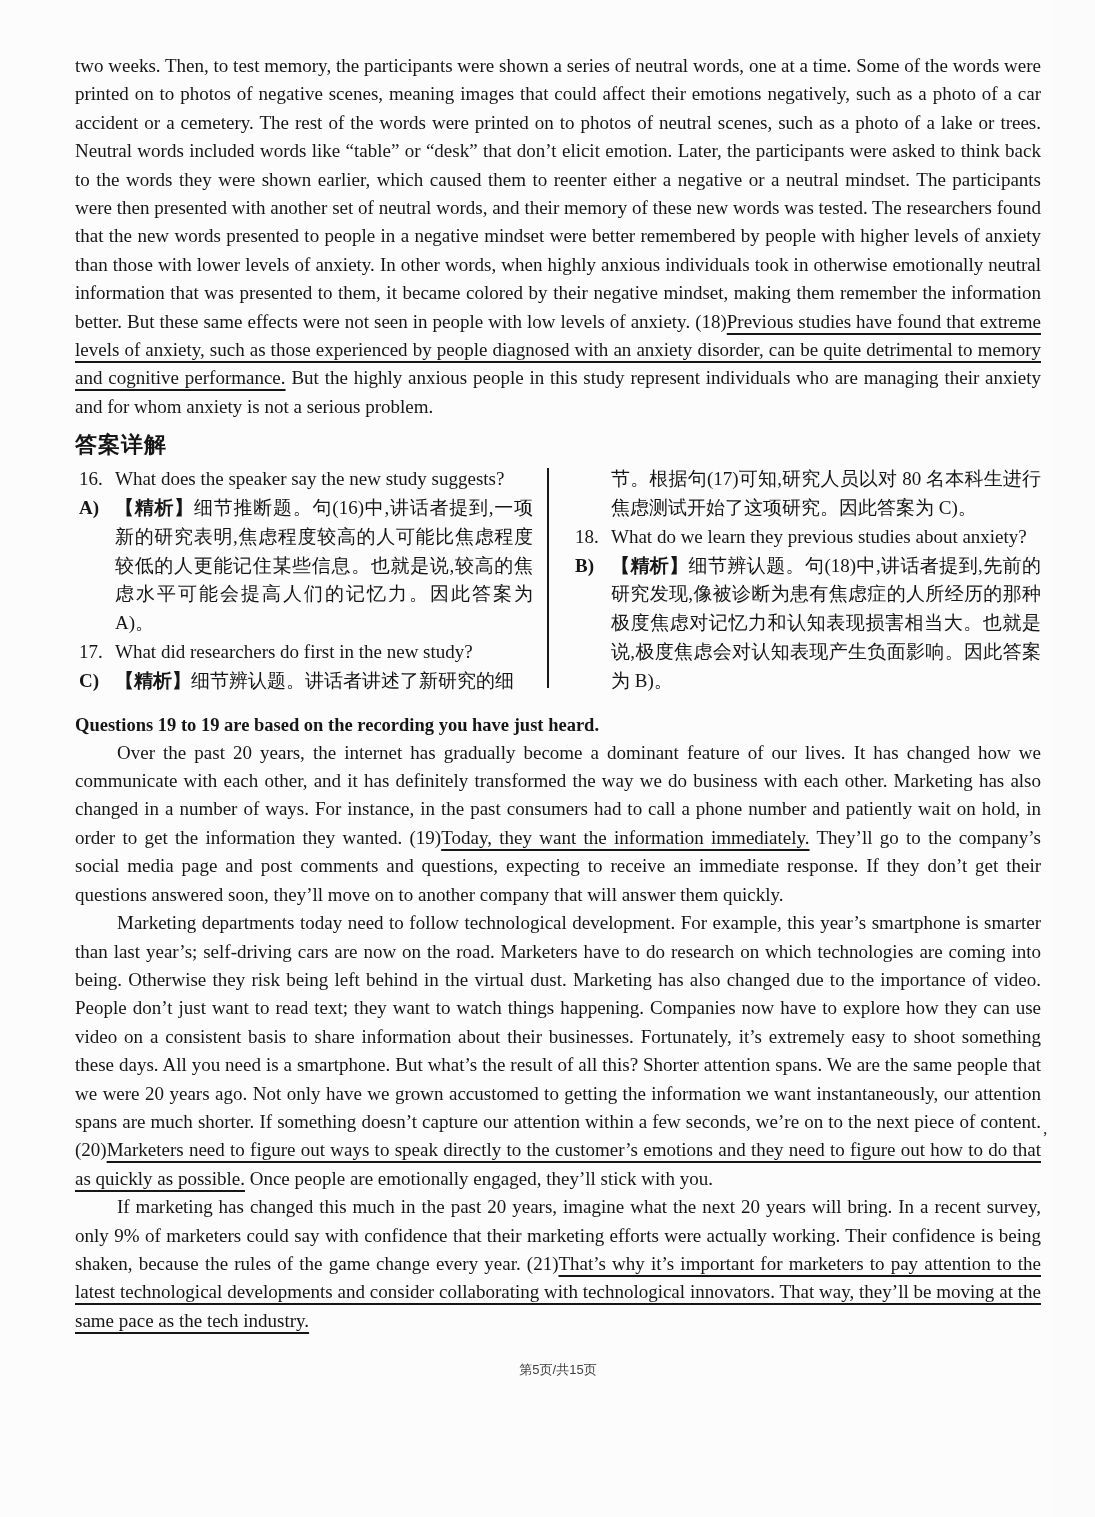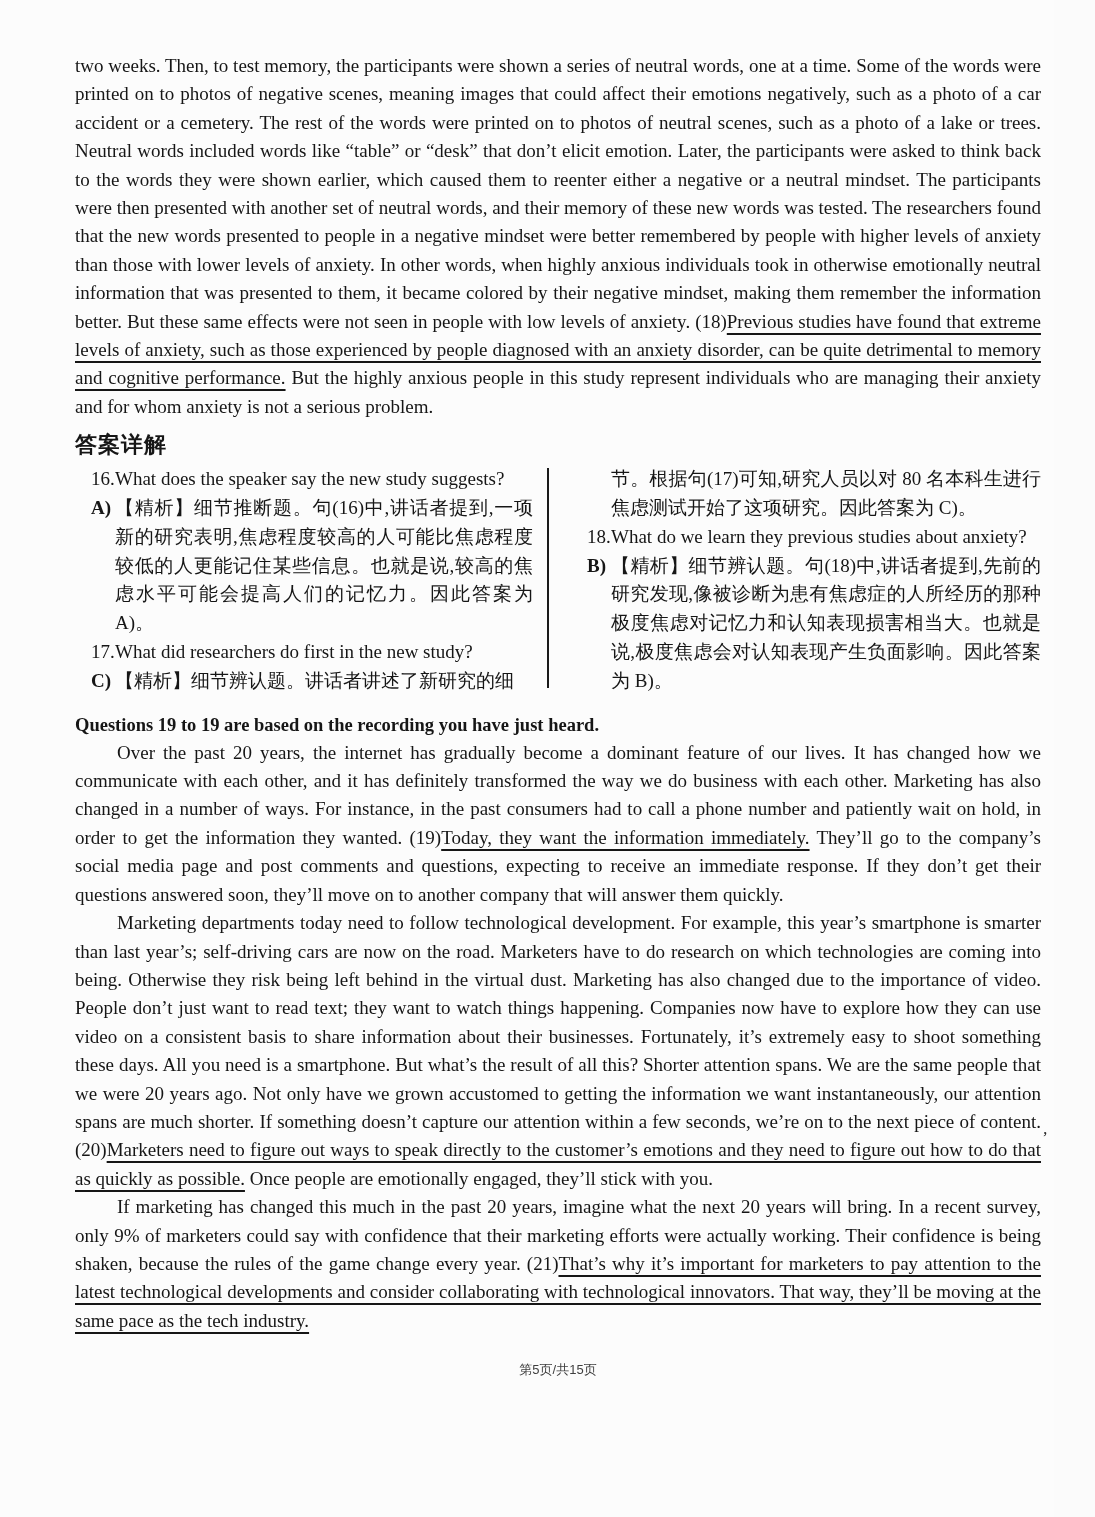--- a/index.html
+++ b/index.html
@@ -8,32 +8,32 @@
     background:#fbfbfb;
     font-family:"Liberation Serif","DejaVu Serif",serif;
     color:#161616;
     -webkit-font-smoothing:antialiased;
   }
   .page{position:relative;width:1054px;height:1517px;overflow:hidden;background:#fcfcfc;}
   .content{position:absolute;left:75px;top:52px;width:966px;}
   .para{font-size:19px;line-height:28.4px;text-align:justify;margin:0;}
   .para.indent{text-indent:42px;}
   .u{text-decoration:underline;text-underline-offset:4.5px;text-decoration-thickness:1.6px;}
-  .b{font-weight:normal;}
+  .b{font-weight:bold;}
   .heading-cn{
     font-size:22px;font-weight:bold;
     margin:9px 0 5px 0;letter-spacing:1px;
   }
   .columns{display:flex;margin-top:2px;}
   .col{font-size:19px;line-height:28.8px;}
   .col-left{width:458px;}
   .divider{width:2px;background:#1a1a1a;margin:3px 0 8px 14px;align-self:stretch;}
   .col-right{flex:1;margin-left:22px;}
   .item{position:relative;padding-left:40px;text-align:justify;}
-  .item .marker{position:absolute;left:16px;top:0;}
+  .item .marker{position:absolute;left:4px;top:0;}
   .item.analysis .marker{font-weight:bold;}
   .q-heading{font-weight:bold;font-size:18.5px;margin:15px 0 0 0;line-height:28px;}
   .transcript-block{margin-top:2px;}
   .footer{
     text-align:center;font-size:13px;margin-top:26px;color:#3f3f3f;
     font-family:"Liberation Sans","DejaVu Sans",sans-serif;
   }
   .artifact{position:absolute;right:6px;top:1128px;font-size:17px;color:#2a2a2a;}
 </style>
 </head>

